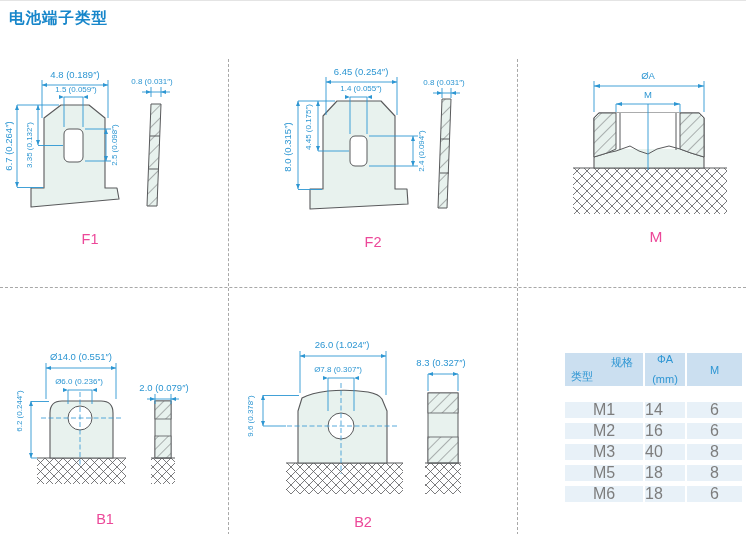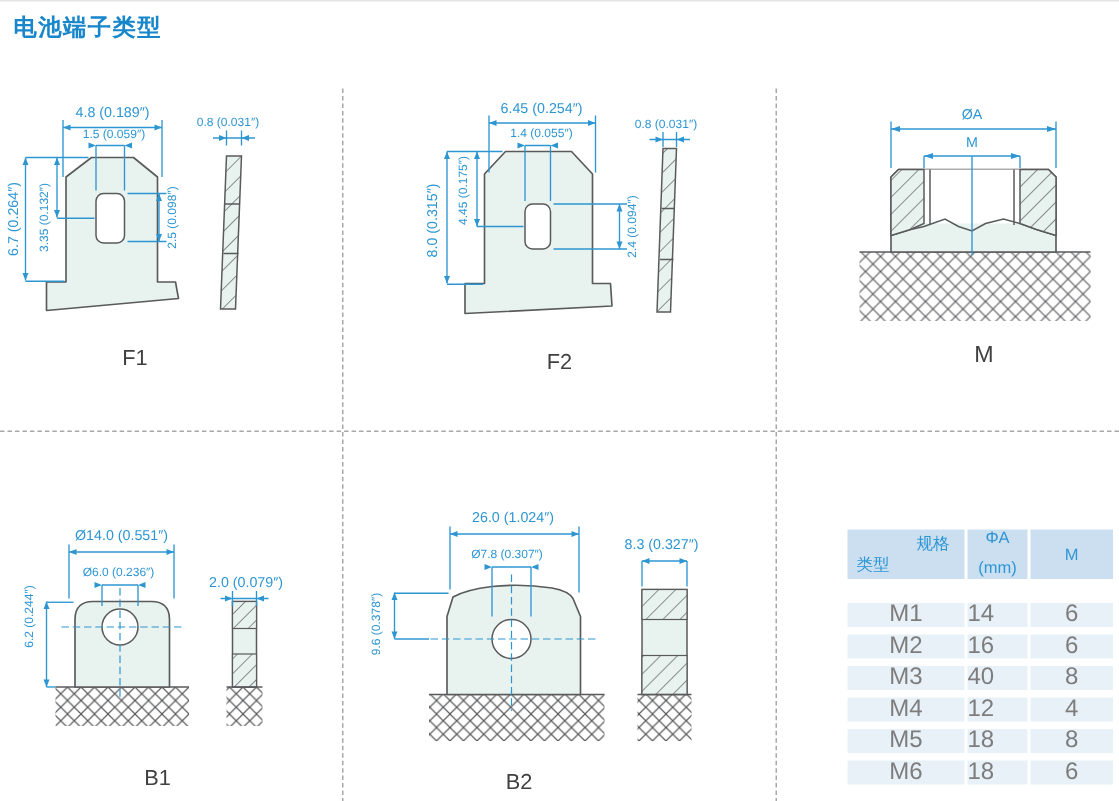--- a/index.html
+++ b/index.html
@@ -12,21 +12,21 @@
     position:absolute; left:9px; top:7px; font-size:15.5px; font-weight:bold;
     color:#1786ca; letter-spacing:1px;
   }
   
   .vsep { position:absolute; width:0; border-left:1px dashed #a8a8a8; top:58px; height:476px; }
   .vsep.v1 { left:228px; } .vsep.v2 { left:517px; }
   .hsep { position:absolute; height:0; border-top:1px dashed #a8a8a8; left:0; width:746px; top:286px; }
 
   .panel-svg { position:absolute; }
   .panel-label {
-    position:absolute; color:#404040; font-size:14.5px; transform:translateX(-50%);
+    position:absolute; color:#ec4899; font-size:14.5px; transform:translateX(-50%);
     white-space:nowrap;
   }
   .panel-label.big { font-size:15.5px; }
 
   
   .outline { fill:#e8f2ee; stroke:#595a5c; stroke-width:1.1; stroke-linejoin:round; }
   .white   { fill:#ffffff; stroke:#595a5c; stroke-width:1; }
   .edge    { stroke:#595a5c; stroke-width:1; fill:none; }
   .dimline { stroke:#2d96d2; stroke-width:0.9; fill:none; }
   .dimarrow{ fill:#2d96d2; stroke:none; }
@@ -335,21 +335,21 @@
   </g>
   <g>
     <text class="dimtext" x="213" y="79">8.3 (0.327″)</text>
     <line class="dimline" x1="200" y1="87" x2="230" y2="87"></line>
     <polygon class="dimarrow" points="200,87 205,85 205,89"></polygon>
     <polygon class="dimarrow" points="230,87 225,85 225,89"></polygon>
     <line class="dimline" x1="200" y1="87" x2="200" y2="104"></line>
     <line class="dimline" x1="230" y1="87" x2="230" y2="104"></line>
   </g>
 </svg>
-<div class="panel-label" style="left:346px;top:513px">B2</div>
+<div class="panel-label" style="left:363px;top:513px">B2</div>
 
 <div class="spec-table">
   <div class="t-row t-head">
     <div class="t-cell c1 t-corner">
       <span class="corner-top">规格</span>
       <span class="corner-bottom">类型</span>
     </div>
     <div class="t-cell c2 t-h2">
       <span>ΦA</span>
       <span>(mm)</span>
@@ -365,25 +365,20 @@
     <div class="t-cell c1">M2</div>
     <div class="t-cell c2">16</div>
     <div class="t-cell c3">6</div>
   </div>
   <div class="t-row">
     <div class="t-cell c1">M3</div>
     <div class="t-cell c2">40</div>
     <div class="t-cell c3">8</div>
   </div>
   <div class="t-row">
-    <div class="t-cell c1">M4</div>
-    <div class="t-cell c2">12</div>
-    <div class="t-cell c3">4</div>
-  </div>
-  <div class="t-row">
     <div class="t-cell c1">M5</div>
     <div class="t-cell c2">18</div>
     <div class="t-cell c3">8</div>
   </div>
   <div class="t-row">
     <div class="t-cell c1">M6</div>
     <div class="t-cell c2">18</div>
     <div class="t-cell c3">6</div>
   </div>
 </div>

